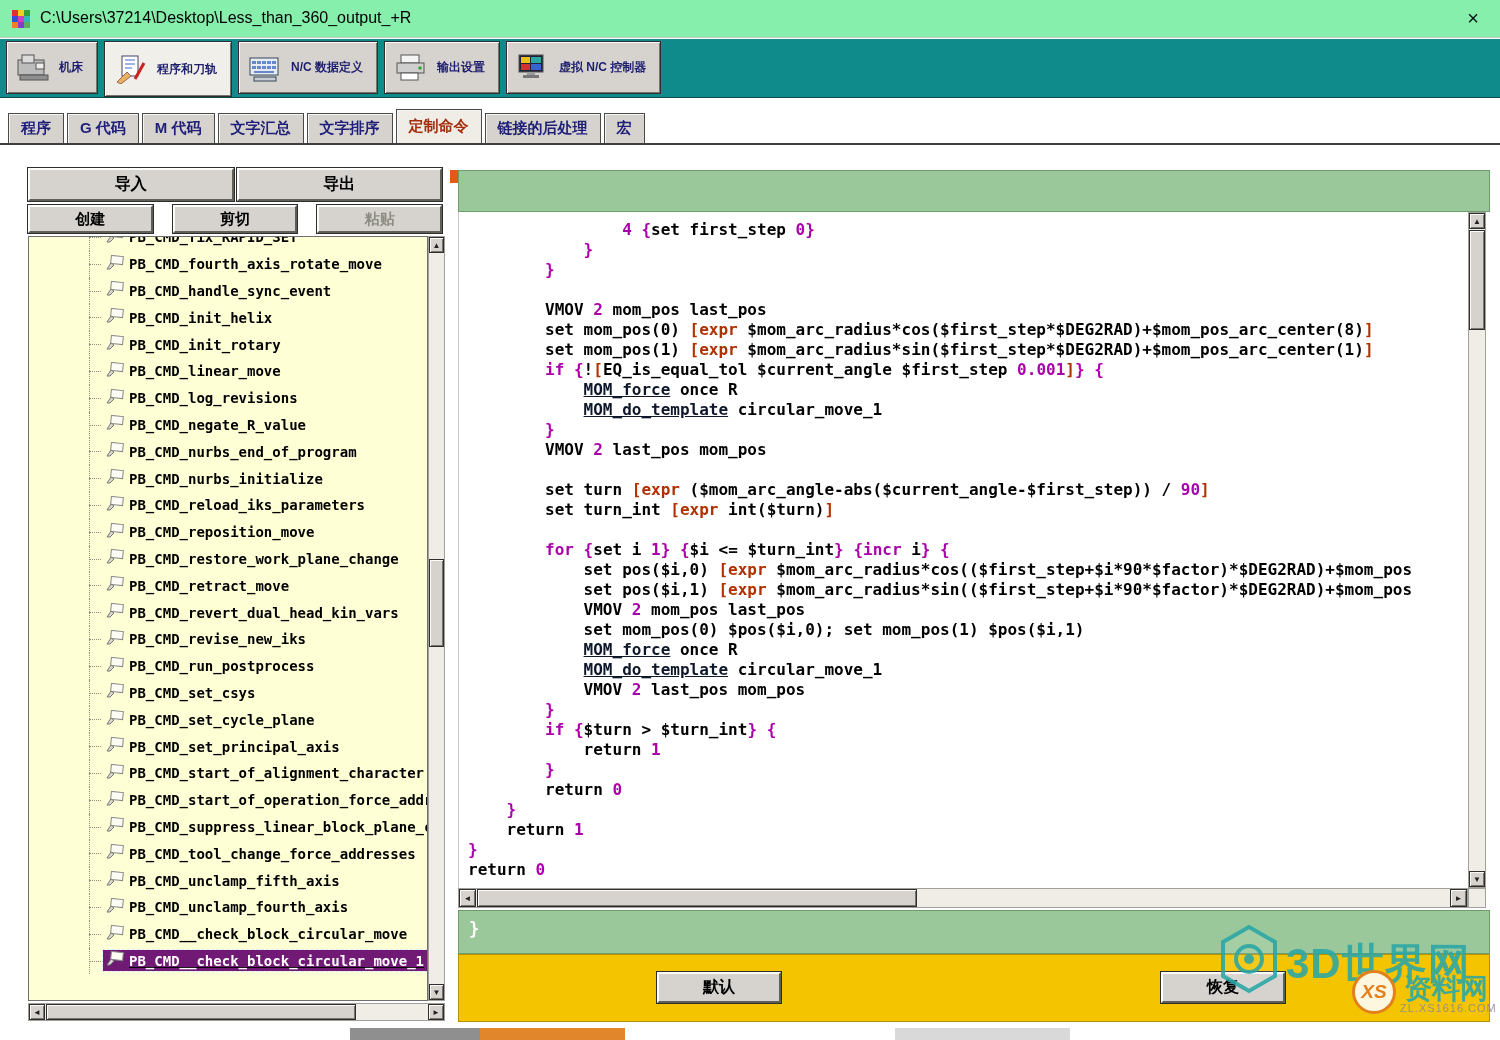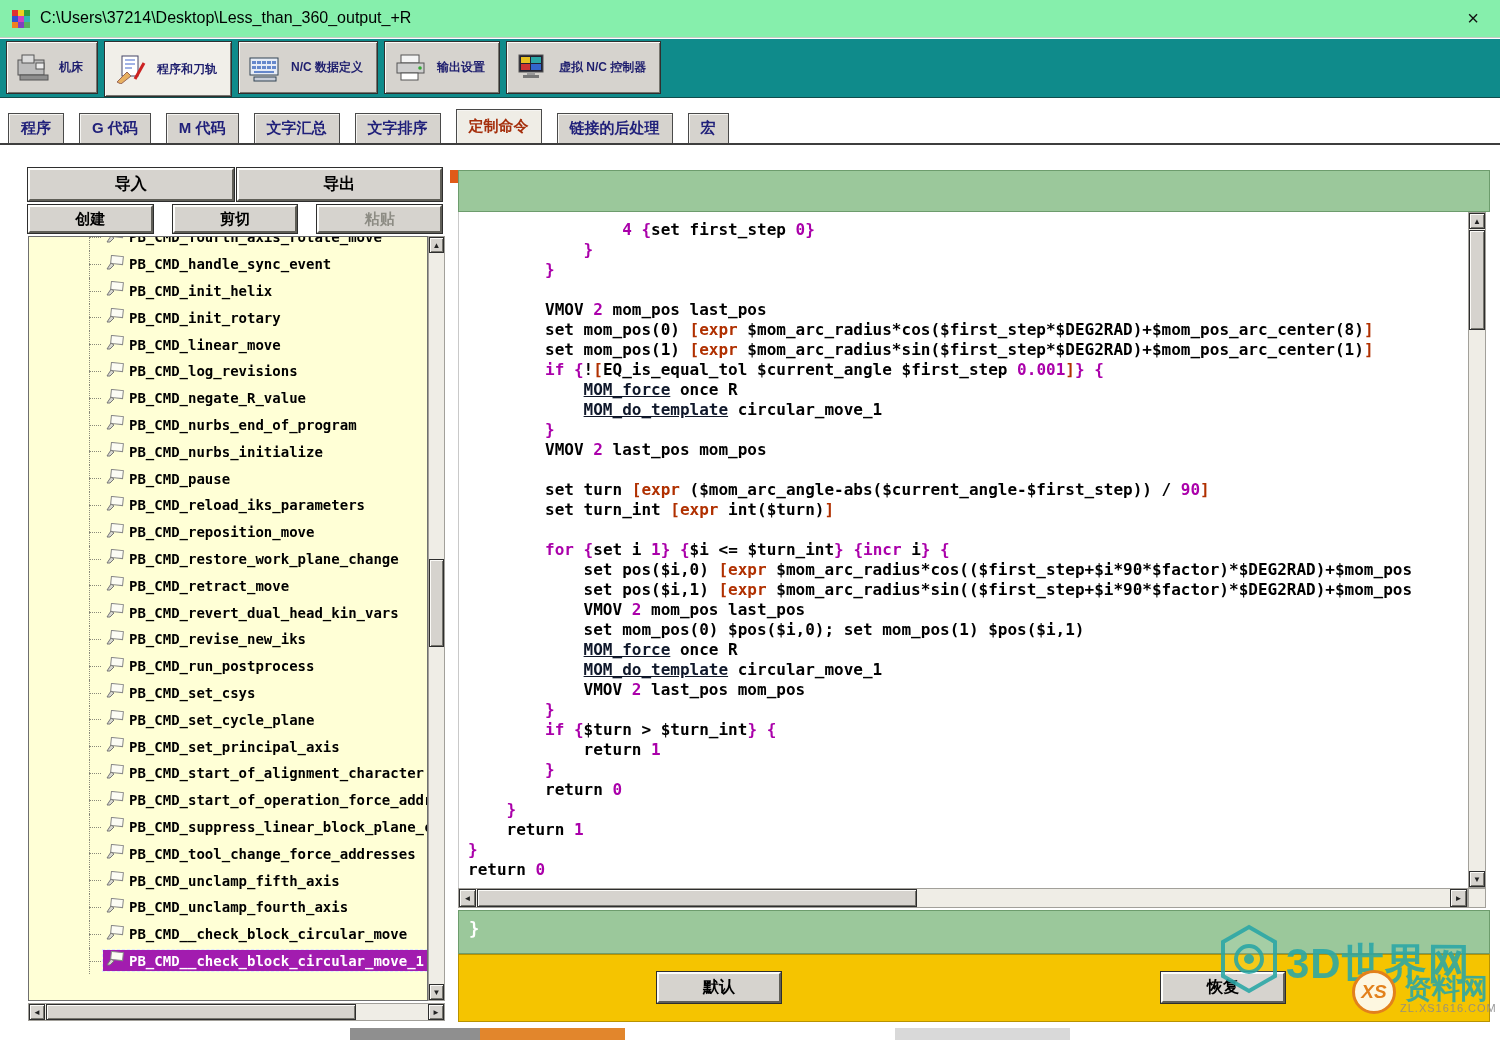--- a/index.html
+++ b/index.html
@@ -17,40 +17,40 @@
   .close-btn{position:absolute;right:14px;top:5px;width:26px;height:26px;text-align:center;line-height:26px;font-size:20px;color:#111;cursor:pointer;}
 
   
   .main-toolbar{position:absolute;left:0;top:39px;width:1500px;height:59px;background:#0f8b8b;border-bottom:1px solid #114d4d;display:flex;align-items:flex-start;padding:2px 0 0 6px;gap:6px;}
   .tool-btn{height:53px;background:#d6d3ce;border:1px solid #2f2f2f;box-shadow:inset 1px 1px 0 #fbfaf7,inset -1px -1px 0 #76756e;display:flex;align-items:center;gap:8px;padding:0 14px 0 8px;cursor:pointer;}
   .tool-btn.active{background:#f1efe9;height:56px;}
   .tool-btn .t-icon{display:inline-flex;width:36px;justify-content:center;}
   .tool-btn .lbl{font-size:12px;font-weight:bold;color:#1e1e6e;white-space:nowrap;}
 
   
-  .subtab-row{position:absolute;left:0;top:98px;width:1500px;height:47px;background:#fff;border-bottom:2px solid #3e3e3e;display:flex;align-items:flex-end;padding-left:8px;gap:12px;}
+  .subtab-row{position:absolute;left:0;top:98px;width:1500px;height:47px;background:#fff;border-bottom:2px solid #3e3e3e;display:flex;align-items:flex-end;padding-left:8px;}
   .subtab{height:30px;background:#d6d3ce;border:1px solid #4a4a4a;border-bottom:none;box-shadow:inset 1px 1px 0 #f6f5f2;display:flex;align-items:center;padding:0 12px;margin-right:3px;font-size:15px;font-weight:bold;color:#20207a;cursor:pointer;white-space:nowrap;}
   .subtab.active{height:34px;background:#efede6;color:#a52f0c;}
 
   
   .btn-impexp{position:absolute;left:28px;top:168px;width:414px;height:33px;display:flex;gap:3px;}
   .big-btn{flex:1;background:#d6d3ce;border-top:2px solid #fdfdfb;border-left:2px solid #fdfdfb;border-right:2px solid #5f5e57;border-bottom:2px solid #5f5e57;box-shadow:0 0 0 1px #2e2e2e;display:flex;align-items:center;justify-content:center;font-size:16px;font-weight:bold;color:#000;cursor:pointer;}
   .btn-cep{position:absolute;left:28px;top:205px;width:414px;height:28px;display:flex;gap:20px;}
   .mid-btn{flex:1;background:#d6d3ce;border-top:2px solid #fdfdfb;border-left:2px solid #fdfdfb;border-right:2px solid #5f5e57;border-bottom:2px solid #5f5e57;box-shadow:0 0 0 1px #2e2e2e;display:flex;align-items:center;justify-content:center;font-size:15px;font-weight:bold;color:#000;cursor:pointer;}
   .mid-btn.disabled{color:#8d8c84;}
 
   
   .tree{position:absolute;left:28px;top:236px;width:400px;height:765px;background:#ffffd6;border:1px solid #6f6f6f;overflow:hidden;}
   .tree-inner{margin-top:-13px;}
   .tree-row{position:relative;height:26.8px;display:flex;align-items:center;padding-left:74px;cursor:pointer;}
   .tree-row::before{content:"";position:absolute;left:60px;top:0;height:100%;border-left:1px dotted #8a8a7a;}
   .tree-row::after{content:"";position:absolute;left:60px;top:13px;width:12px;border-top:1px dotted #8a8a7a;}
   .row-content{display:flex;align-items:center;gap:5px;padding:1px 3px;}
   .row-label{font-family:"DejaVu Sans Mono",monospace;font-size:14px;font-weight:bold;color:#000;white-space:nowrap;}
-  .tree-row.selected .row-content{background:#a21caf;outline:1px dashed #dfe8ff;}
+  .tree-row.selected .row-content{background:#701a75;outline:1px dashed #dfe8ff;text-decoration:underline;}
   .tree-row.selected .row-label{color:#fff;}
 
   
   .sb{position:absolute;background:#efede6;border:1px solid #a2a09a;}
   .sb-btn{position:absolute;background:#d6d3ce;border:1px solid #2e2e2e;box-shadow:inset 1px 1px 0 #fbfaf7,inset -1px -1px 0 #76756e;display:flex;align-items:center;justify-content:center;font-size:8px;color:#222;cursor:pointer;}
   .sb-thumb{position:absolute;background:#d6d3ce;border:1px solid #2e2e2e;box-shadow:inset 1px 1px 0 #fbfaf7,inset -1px -1px 0 #76756e;cursor:pointer;}
 
   
   .editor-marker{position:absolute;left:450px;top:170px;width:10px;height:13px;background:#e05a18;}
   .editor-header{position:absolute;left:458px;top:170px;width:1032px;height:42px;background:#9bc89b;border:1px solid #6d9c6d;font-family:"DejaVu Sans Mono",monospace;font-size:16px;font-weight:bold;color:#101010;white-space:pre;padding:3px 0 0 14px;line-height:19px;overflow:hidden;}
@@ -193,20 +193,29 @@
   <div class="mid-btn disabled">粘贴</div>
 </div>
 <div class="tree">
   <div class="tree-inner">
       <div class="tree-row">
         <span class="row-content">
           <span class="cmd-icon"><svg width="18" height="15" viewBox="0 0 18 15">
               <rect x="5" y="1" width="12" height="8" fill="#fcfcf4" stroke="#888" transform="rotate(6 11 5)"></rect>
               <path d="M1 14 L5 8 L8 10 L4 14 Z" fill="#d8d8d0" stroke="#777"></path>
             </svg></span>
+          <span class="row-label">PB_CMD_fix_RAPID_SET</span>
+        </span>
+      </div>
+      <div class="tree-row">
+        <span class="row-content">
+          <span class="cmd-icon"><svg width="18" height="15" viewBox="0 0 18 15">
+              <rect x="5" y="1" width="12" height="8" fill="#fcfcf4" stroke="#888" transform="rotate(6 11 5)"></rect>
+              <path d="M1 14 L5 8 L8 10 L4 14 Z" fill="#d8d8d0" stroke="#777"></path>
+            </svg></span>
           <span class="row-label">PB_CMD_fourth_axis_rotate_move</span>
         </span>
       </div>
       <div class="tree-row">
         <span class="row-content">
           <span class="cmd-icon"><svg width="18" height="15" viewBox="0 0 18 15">
               <rect x="5" y="1" width="12" height="8" fill="#fcfcf4" stroke="#888" transform="rotate(6 11 5)"></rect>
               <path d="M1 14 L5 8 L8 10 L4 14 Z" fill="#d8d8d0" stroke="#777"></path>
             </svg></span>
           <span class="row-label">PB_CMD_handle_sync_event</span>
@@ -266,29 +275,20 @@
           <span class="row-label">PB_CMD_nurbs_end_of_program</span>
         </span>
       </div>
       <div class="tree-row">
         <span class="row-content">
           <span class="cmd-icon"><svg width="18" height="15" viewBox="0 0 18 15">
               <rect x="5" y="1" width="12" height="8" fill="#fcfcf4" stroke="#888" transform="rotate(6 11 5)"></rect>
               <path d="M1 14 L5 8 L8 10 L4 14 Z" fill="#d8d8d0" stroke="#777"></path>
             </svg></span>
           <span class="row-label">PB_CMD_nurbs_initialize</span>
-        </span>
-      </div>
-      <div class="tree-row">
-        <span class="row-content">
-          <span class="cmd-icon"><svg width="18" height="15" viewBox="0 0 18 15">
-              <rect x="5" y="1" width="12" height="8" fill="#fcfcf4" stroke="#888" transform="rotate(6 11 5)"></rect>
-              <path d="M1 14 L5 8 L8 10 L4 14 Z" fill="#d8d8d0" stroke="#777"></path>
-            </svg></span>
-          <span class="row-label">PB_CMD_pause</span>
         </span>
       </div>
       <div class="tree-row">
         <span class="row-content">
           <span class="cmd-icon"><svg width="18" height="15" viewBox="0 0 18 15">
               <rect x="5" y="1" width="12" height="8" fill="#fcfcf4" stroke="#888" transform="rotate(6 11 5)"></rect>
               <path d="M1 14 L5 8 L8 10 L4 14 Z" fill="#d8d8d0" stroke="#777"></path>
             </svg></span>
           <span class="row-label">PB_CMD_reload_iks_parameters</span>
         </span>

